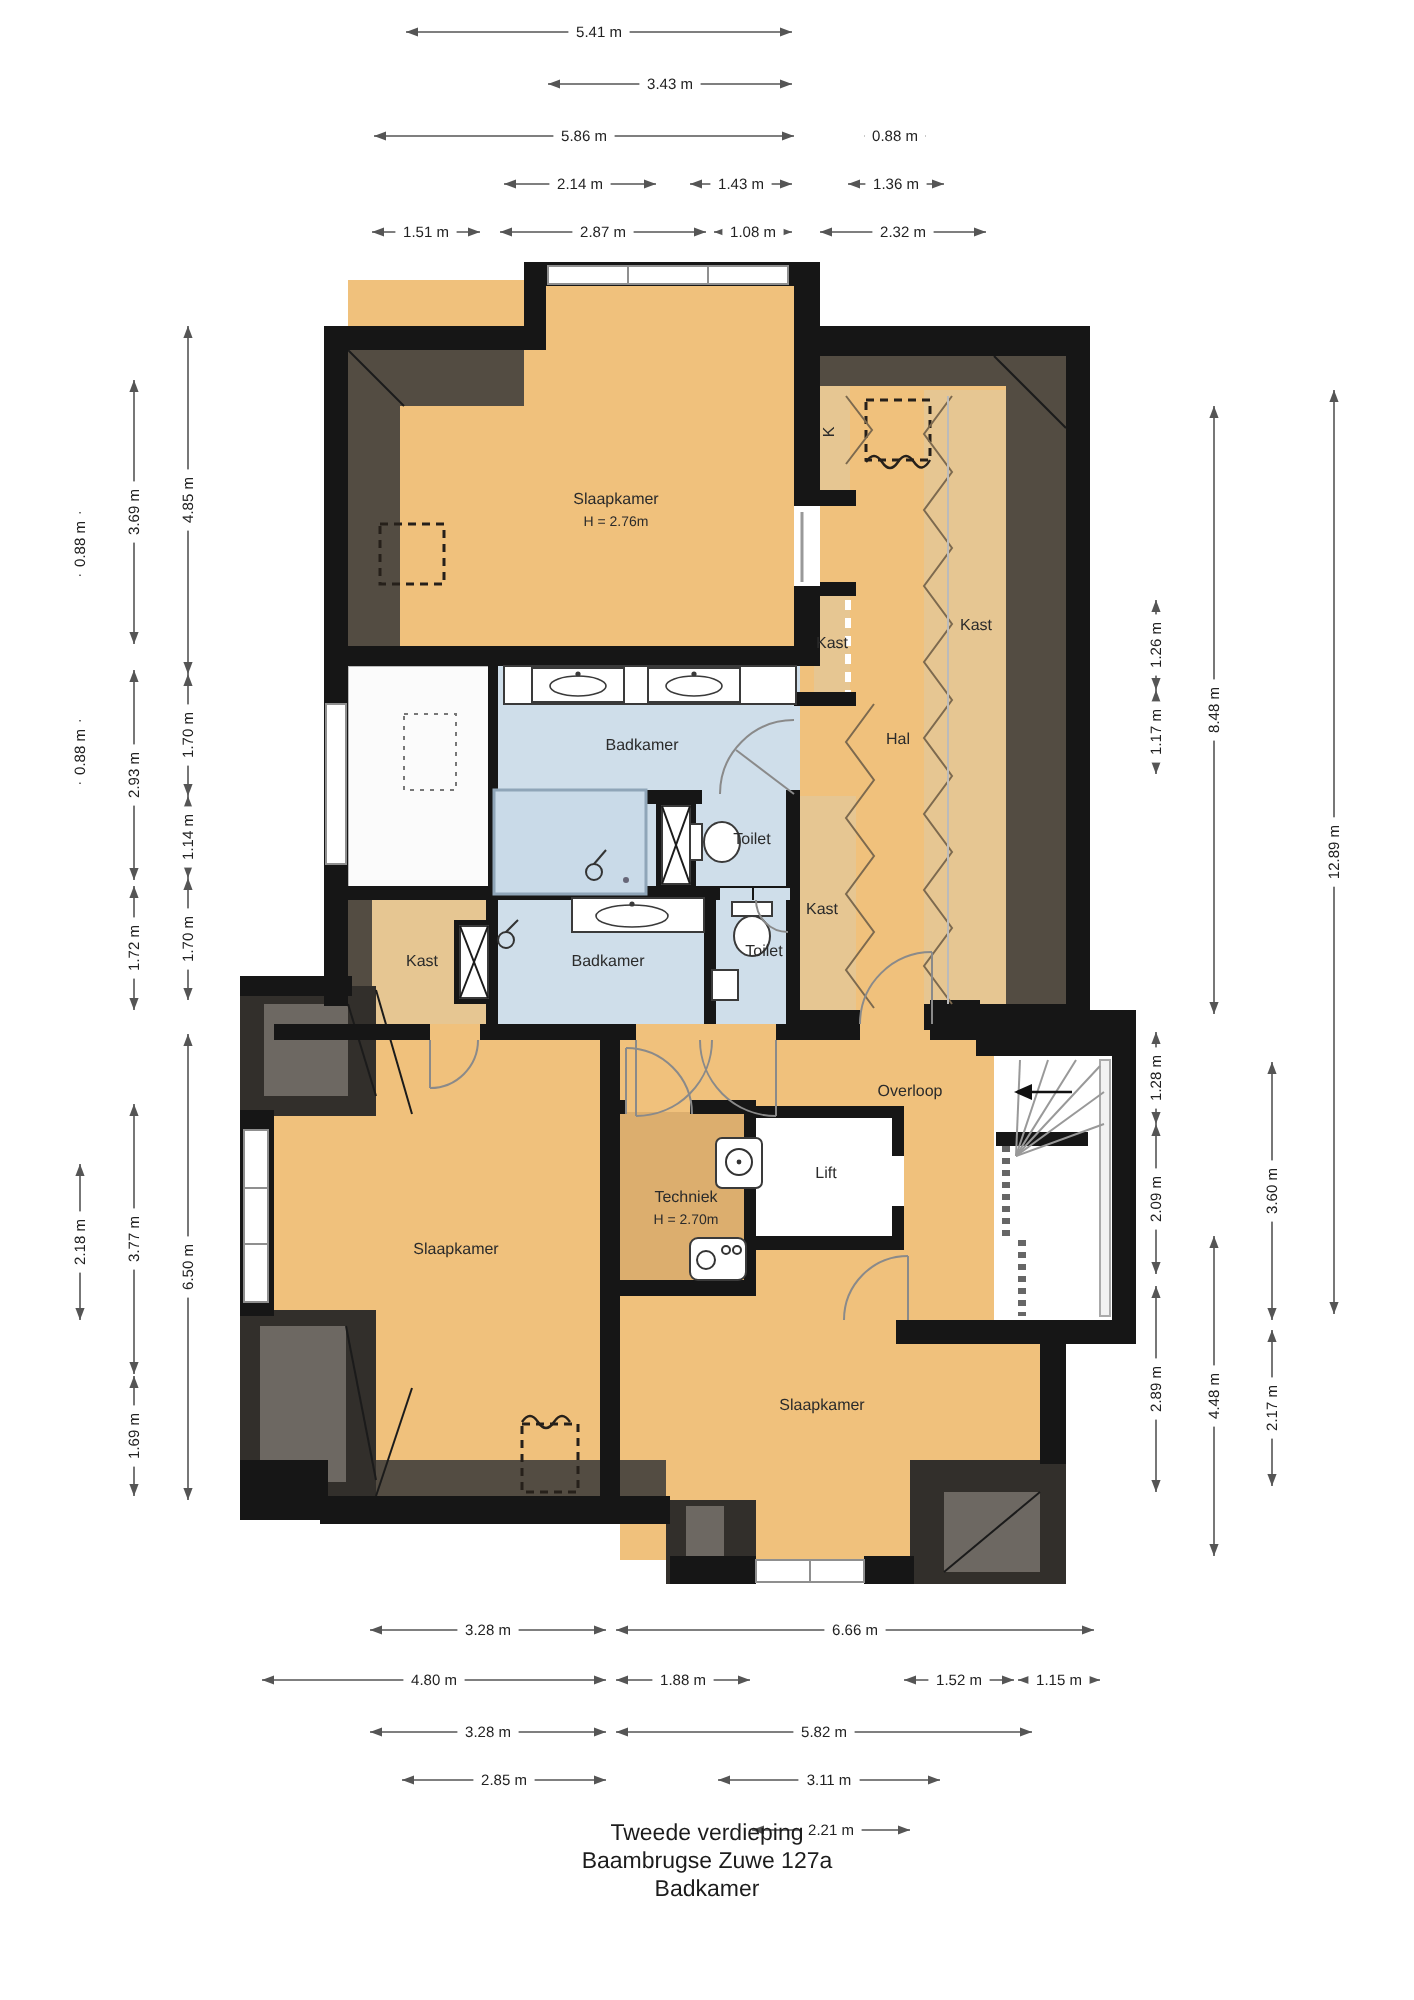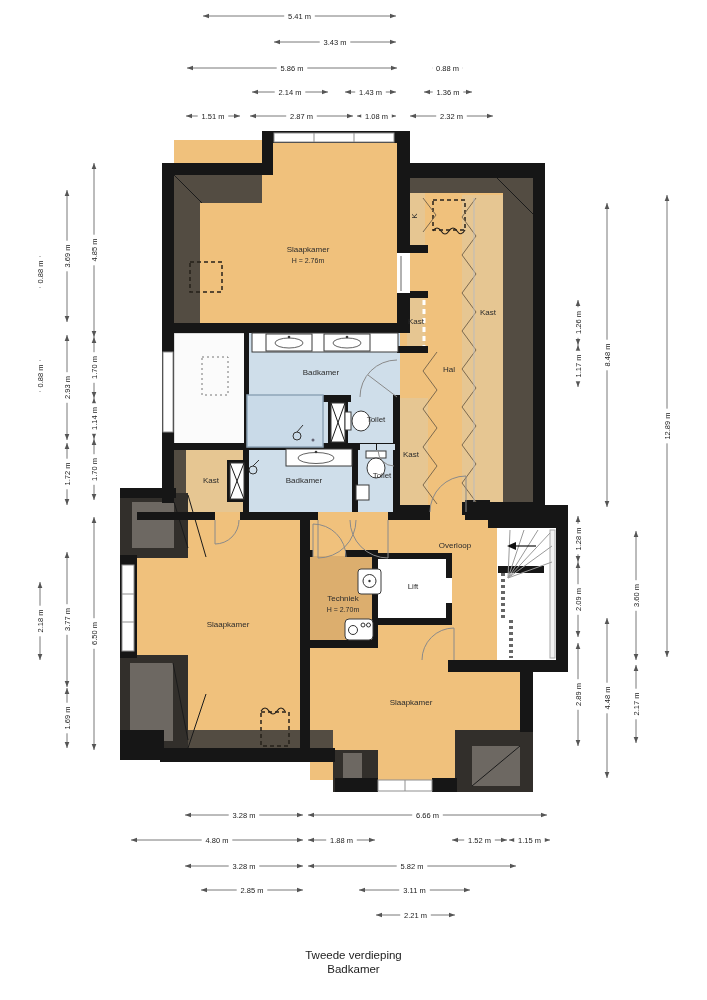--- a/index.html
+++ b/index.html
@@ -29,21 +29,21 @@
   .zig{fill:none;stroke:#7d6a4f;stroke-width:1}
   .diag{stroke:#1b1b1b;stroke-width:1}
   .stair{stroke:#999;stroke-width:1}
   .zipper{fill:none;stroke:#666;stroke-width:4;stroke-dasharray:3 3}
   .dim-line{stroke:#555;stroke-width:0.8}
   .dim-arrow{fill:#555}
   .dim-text{font-size:7.5px;fill:#222}
   .dim-bg{fill:#fff}
   .room-label{font-size:8px;fill:#2b2b2b;text-anchor:middle}
   .room-sub{font-size:7px;fill:#2b2b2b;text-anchor:middle}
-  #footer{position:absolute;left:0;top:948px;width:707px;text-align:center;
+  #footer{position:absolute;left:0;top:910px;width:707px;text-align:center;
           font-size:11.5px;line-height:14px;color:#1c1c1c;}
 </style>
 </head>
 <body>
 
 <div id="page">
 <svg width="707" height="1000" viewBox="0 0 707 1000">
 
   <g>
     <rect class="floor" x="174" y="140" width="226" height="193"></rect>
@@ -600,15 +600,16 @@
           <polygon points="667,195 664.7,201 669.3,201" class="dim-arrow"></polygon>
           <polygon points="667,657 664.7,651 669.3,651" class="dim-arrow"></polygon>
           <rect x="662.5" y="408.65" width="9" height="34.699999999999996" class="dim-bg"></rect>
           <text x="667" y="426" class="dim-text" text-anchor="middle" transform="rotate(-90 667 426)" dy="2.6">12.89 m</text>
         </g>
       </g>
 </svg>
 
 <div id="footer">
   <div>Tweede verdieping</div>
+  <div>Baambrugse Zuwe 127a</div>
   <div>Badkamer</div>
 </div>
 </div>
 
 </body></html>

